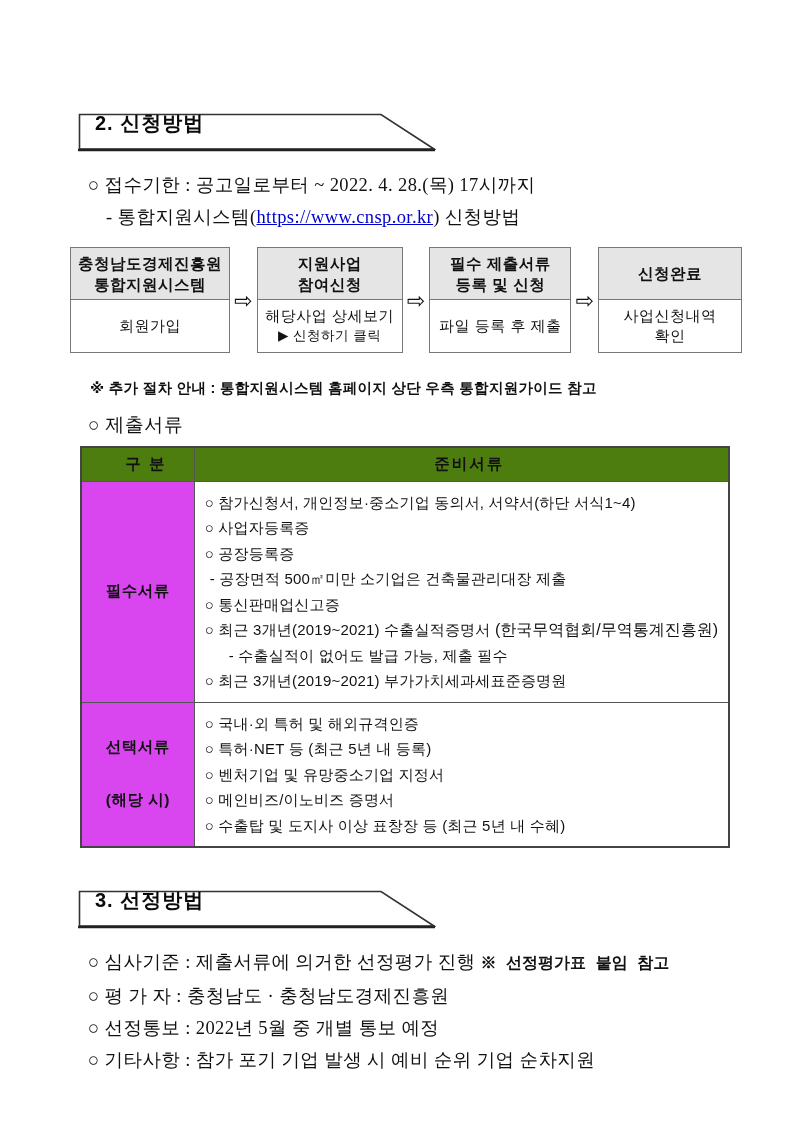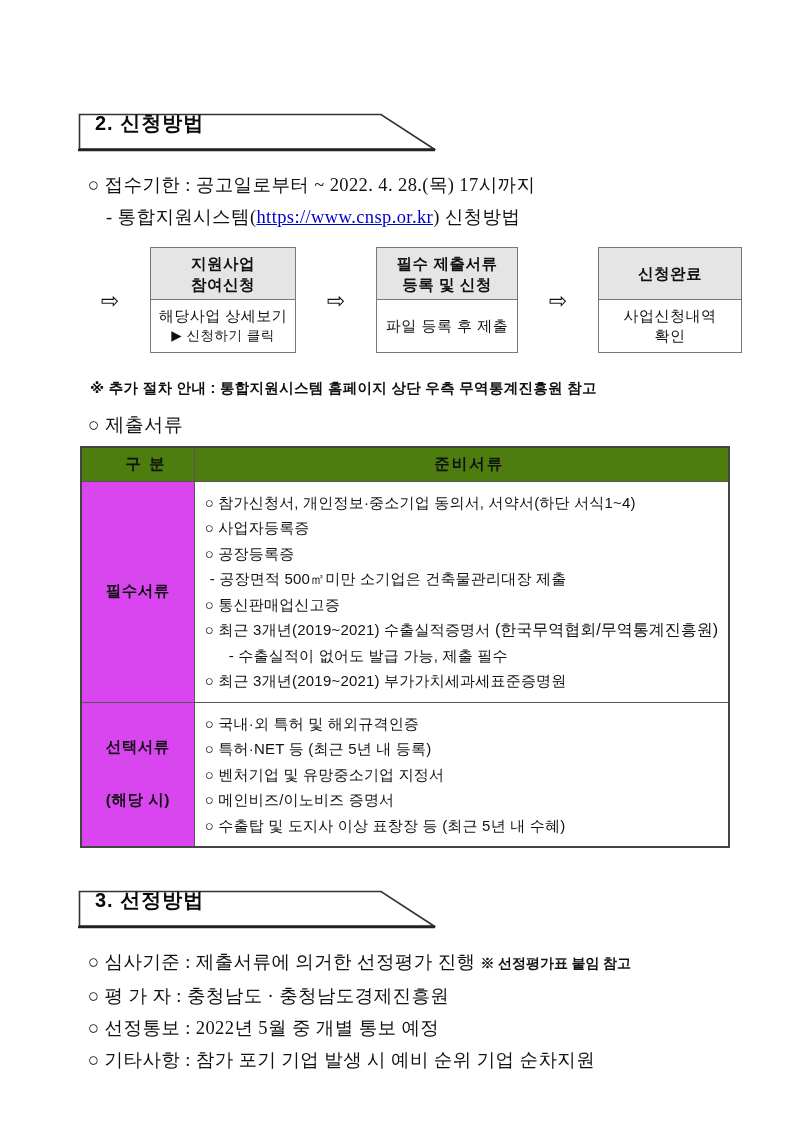--- a/index.html
+++ b/index.html
@@ -28,22 +28,22 @@
   .bullets { margin-top: 16px; }
   .sbullet {
     font-family: "Liberation Serif", "DejaVu Serif", serif;
     font-size: 18.5px; line-height: 32px; letter-spacing: 0.4px;
     padding-left: 8px; white-space: nowrap;
   }
   .sbullet.sub { padding-left: 26px; }
   .sbullet .link { color: #0000cc; }
   .sbullet .link u { text-decoration: underline; }
   .sbullet .small-note {
-    font-family: Liberation Serif, serif;
-    font-weight: bold; font-size: 14px; letter-spacing: 0px;
+    font-family: Liberation Mono, monospace;
+    font-weight: bold; font-size: 16px; letter-spacing: 0px;
   }
 
   
   .flow { margin-top: 14px; margin-left: -10px; width: 672px;
           display: flex; align-items: stretch; }
   .step { border: 1px solid #777; background: #fff; display: flex; flex-direction: column; height: 106px; }
   .step .hd {
     background: #e5e5e5; border-bottom: 1px solid #777;
     min-height: 52px; display: flex; flex-direction: column; justify-content: center;
     font-weight: bold; font-size: 15.5px; line-height: 21px; text-align: center;
@@ -108,20 +108,29 @@
   </div>
 
   <div class="bullets">
     <div class="sbullet">○ 접수기한 : 공고일로부터 ~ 2022. 4. 28.(목) 17시까지</div>
     <div class="sbullet sub">
       <span>- 통합지원시스템(</span><span class="link"><u>https://www.cnsp.or.kr</u></span><span>) 신청방법</span>
     </div>
   </div>
 
   <div class="flow">
+    <div class="step step1">
+      <div class="hd">
+        <div>충청남도경제진흥원</div>
+        <div>통합지원시스템</div>
+      </div>
+      <div class="bd">
+        <div>회원가입</div>
+      </div>
+    </div>
     <div class="flow-arrow">⇨</div>
     <div class="step step2">
       <div class="hd">
         <div>지원사업</div>
         <div>참여신청</div>
       </div>
       <div class="bd">
         <div>해당사업 상세보기</div>
         <div class="minor">▶ 신청하기 클릭</div>
       </div>
@@ -141,21 +150,21 @@
       <div class="hd">
         <div>신청완료</div>
       </div>
       <div class="bd">
         <div>사업신청내역</div>
         <div>확인</div>
       </div>
     </div>
   </div>
 
-  <div class="proc-note">※ 추가 절차 안내 : 통합지원시스템 홈페이지 상단 우측 무역통계진흥원 참고</div>
+  <div class="proc-note">※ 추가 절차 안내 : 통합지원시스템 홈페이지 상단 우측 통합지원가이드 참고</div>
   <div class="docs-label">○ 제출서류</div>
 
   <table class="docs">
     <tbody>
         <tr>
       <th class="col-cat">구  분</th>
       <th>준비서류</th>
     </tr>
     <tr>
       <td class="cat">필수서류</td>

